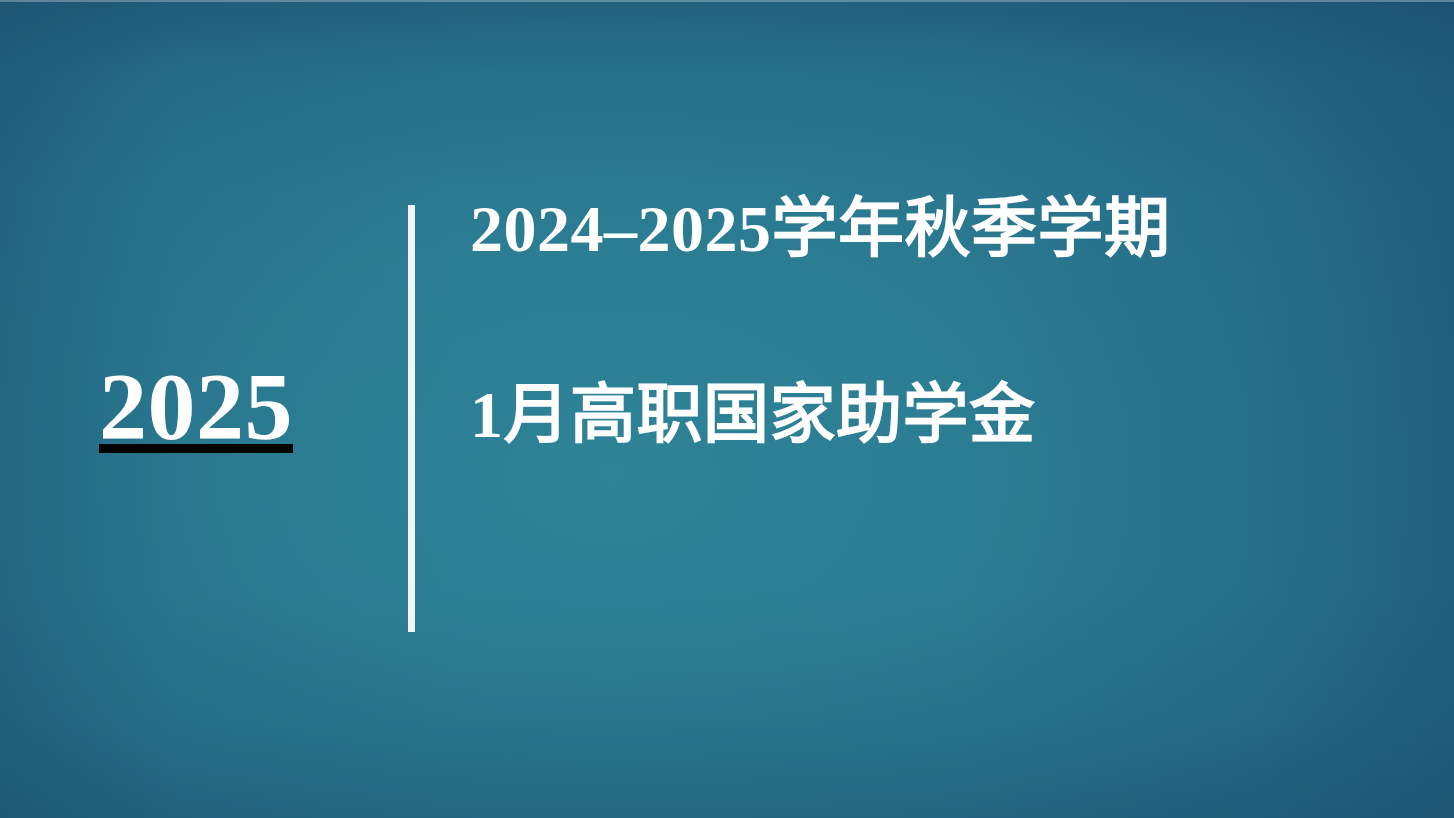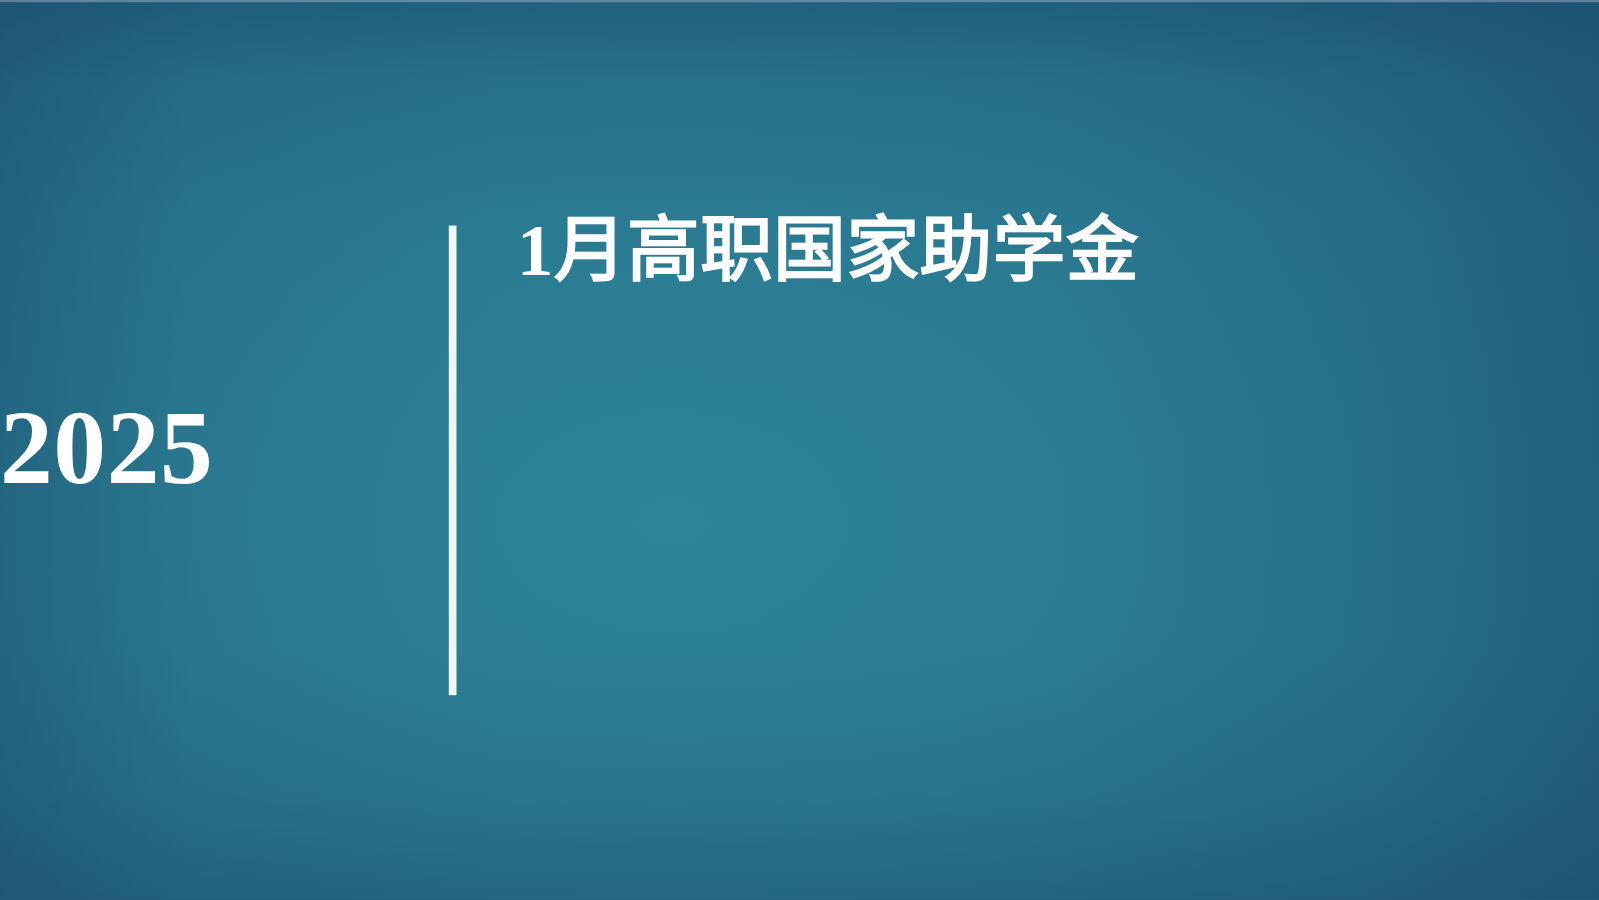--- a/index.html
+++ b/index.html
@@ -90,20 +90,22 @@
 
   
   .year-block {
     position: absolute;
     left: 0;
     top: 352px;
     width: 392px;
     height: 110px;
     display: flex;
     align-items: center;
+    justify-content: center;
+    text-decoration: underline;
   }
 
   .year-text {
     font-family: "Liberation Serif", "DejaVu Serif", serif;
     font-size: 96px;
     font-weight: 700;
     line-height: 1;
     color: #ffffff;
     letter-spacing: 0.5px;
     white-space: nowrap;
@@ -134,36 +136,37 @@
     font-weight: 700;
     line-height: 1;
     color: #ffffff;
     white-space: nowrap;
     margin: 0;
     letter-spacing: 0.5px;
     user-select: none;
   }
 
   .title-line + .title-line {
-    margin-top: 61px;
+    margin-top: 120px;
   }
 </style>
 </head>
 <body>
 
 <div class="slide">
 
   <div class="slide-bg-glow"></div>
   <div class="slide-bg-shade"></div>
   <div class="slide-bg-sides"></div>
   <div class="slide-top-hairline"></div>
 
   <div class="year-block">
     <span class="year-text">2025</span>
   </div>
 
   <div class="divider"></div>
 
   <div class="title-block">
+    <p class="title-line">2024–2025学年秋季学期</p>
     <p class="title-line">1月高职国家助学金</p>
   </div>
 
 </div>
 
 </body></html>

